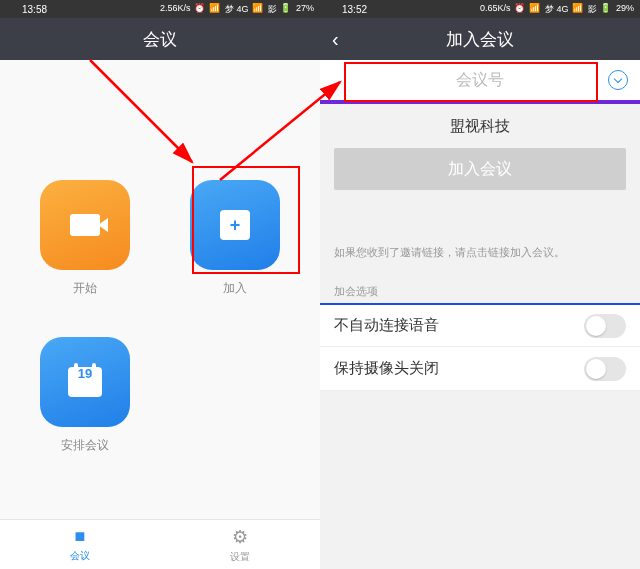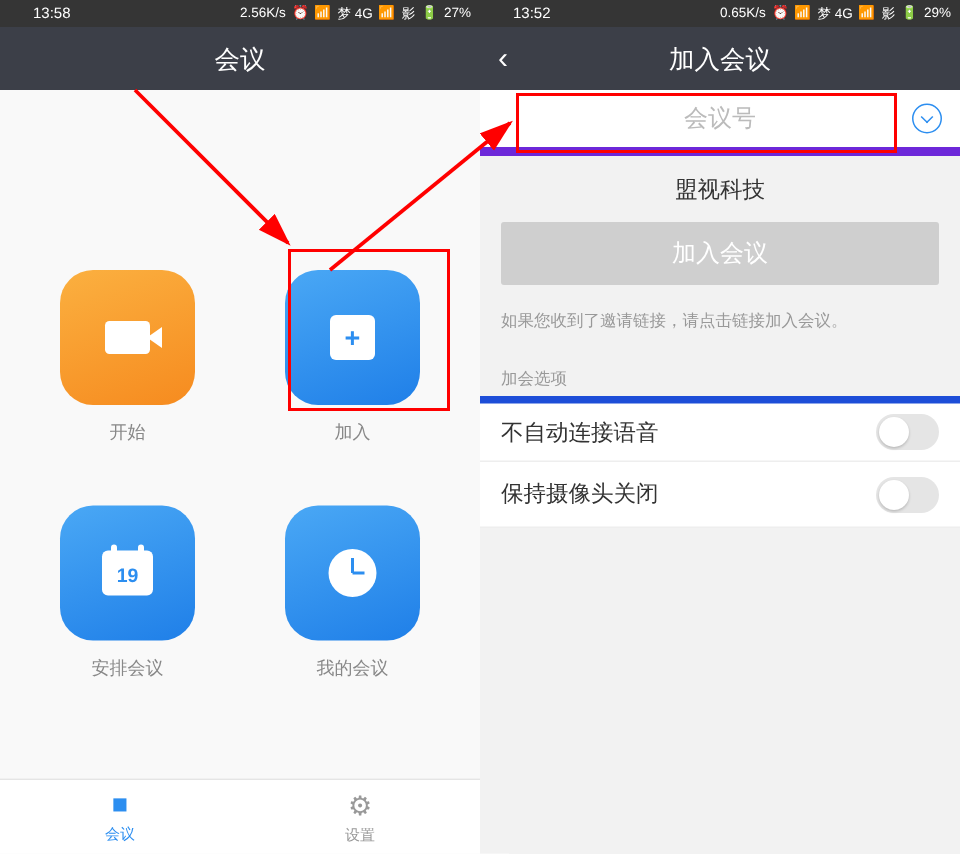--- a/index.html
+++ b/index.html
@@ -17,45 +17,45 @@
   
   .grid { flex: 1; background: #f9f9f9; padding: 120px 20px 0 20px; display: grid; grid-template-columns: 1fr 1fr; grid-template-rows: auto auto; gap: 40px 20px; justify-items: center; align-content: start; }
   .grid-item { display: flex; flex-direction: column; align-items: center; gap: 10px; }
   .app-btn { width: 90px; height: 90px; border-radius: 22px; display: flex; align-items: center; justify-content: center; position: relative; }
   .bg-orange { background: linear-gradient(160deg, #fbb040, #f68b1f); }
   .bg-blue { background: linear-gradient(160deg, #4aa8f5, #1f7fe8); }
   .btn-label { font-size: 12px; color: #888; }
   .inner-white { width: 30px; height: 30px; background: #fff; border-radius: 4px; display: flex; align-items: center; justify-content: center; color: #2c8ef0; font-size: 18px; font-weight: bold; }
   .camera-icon { width: 30px; height: 22px; background: #fff; border-radius: 3px; position: relative; }
   .camera-icon::after { content:""; position:absolute; right:-8px; top:4px; width:0; height:0; border-top:7px solid transparent; border-bottom:7px solid transparent; border-right:10px solid #fff; }
-  .calendar-icon { width: 34px; height: 30px; background: #fff; border-radius: 4px; display:flex; align-items:flex-end; justify-content:center; color:#2c8ef0; font-size:13px; font-weight:bold; padding-bottom:6px; position:relative; }
+  .calendar-icon { width: 34px; height: 30px; background: #fff; border-radius: 4px; display:flex; align-items:flex-end; justify-content:center; color:#2c8ef0; font-size:13px; font-weight:bold; padding-bottom:16px; position:relative; }
   .calendar-icon::before { content:""; position:absolute; top:-4px; left:6px; width:4px; height:8px; background:#fff; border-radius:2px; }
   .calendar-icon::after { content:""; position:absolute; top:-4px; right:6px; width:4px; height:8px; background:#fff; border-radius:2px; }
   .clock-icon { width: 32px; height: 32px; background:#fff; border-radius:50%; position:relative; }
   .clock-icon::before { content:""; position:absolute; left:50%; top:50%; width:2px; height:10px; background:#2c8ef0; transform-origin:bottom; transform:translate(-50%,-100%); }
   .clock-icon::after { content:""; position:absolute; left:50%; top:50%; width:8px; height:2px; background:#2c8ef0; transform:translate(0,-50%); }
   
   .bottom-tab { height: 50px; background: #fff; border-top:1px solid #e5e5e5; display:flex; }
   .tab-item { flex:1; display:flex; flex-direction:column; align-items:center; justify-content:center; gap:2px; font-size:10px; color:#999; }
   .tab-item.active { color:#2c8ef0; }
   .tab-icon { font-size:18px; }
   
   
   .right-content { flex:1; background:#f2f2f2; display:flex; flex-direction:column; }
-  .input-row { background:#fff; height:44px; display:flex; align-items:center; padding:0 12px; border-bottom:6px solid #6d28d9; position:relative; }
+  .input-row { background:#fff; height:44px; display:flex; align-items:center; padding:0 12px; border-bottom:4px solid #6d28d9; position:relative; }
   .input-placeholder { flex:1; text-align:center; color:#bbb; font-size:16px; }
   .chevron-circle { width:20px; height:20px; border:1.5px solid #2c8ef0; border-radius:50%; display:flex; align-items:center; justify-content:center; position:absolute; right:12px; }
   .chevron-down { width:6px; height:6px; border-right:1.5px solid #2c8ef0; border-bottom:1.5px solid #2c8ef0; transform:rotate(45deg); margin-top:-2px; }
   .link-row { background:#fff; height:36px; display:flex; align-items:center; justify-content:center; font-size:13px; color:#2c8ef0; border-bottom:1px solid #eee; }
   .name-row { background:#f2f2f2; height:44px; display:flex; align-items:center; justify-content:center; font-size:15px; color:#333;font-family:Liberation Serif, serif; }
   .join-btn-row { padding:0 14px; }
   .join-btn { background:#cfcfcf; color:#fff; height:42px; display:flex; align-items:center; justify-content:center; font-size:16px; border-radius:2px; }
-  .hint-row { padding:16px 14px; font-size:11px; color:#999; }
+  .hint-row { padding:16px 14px; font-size:11px; color:#999;margin-top:39px; }
   .section-label { padding:8px 14px 4px; font-size:11px; color:#999; }
-  .toggle-row { background:#fff; height:44px; display:flex; align-items:center; justify-content:space-between; padding:0 14px; font-size:15px; color:#333; border-top:5px solid #1d4ed8; border-bottom:1px solid #eee; }
+  .toggle-row { background:#fff; height:44px; display:flex; align-items:center; justify-content:space-between; padding:0 14px; font-size:15px; color:#333; border-top:2px solid #1d4ed8; border-bottom:1px solid #eee; }
   .toggle-row + .toggle-row { border-top:none;gap:19px; }
   .switch { width:42px; height:24px; background:#e5e5e5; border-radius:12px; position:relative; }
   .switch::after { content:""; position:absolute; left:2px; top:2px; width:20px; height:20px; background:#fff; border-radius:50%; box-shadow:0 1px 2px rgba(0,0,0,0.2); }
   
   
   .red-box { position:absolute; border:2.5px solid #ff0000; pointer-events:none; }
   .arrow-svg { position:absolute; pointer-events:none; }
 </style>
 </head>
 <body>
@@ -90,26 +90,20 @@
         <div class="app-btn bg-blue">
           <div class="inner-white">+</div>
         </div>
         <div class="btn-label">加入</div>
       </div>
       <div class="grid-item">
         <div class="app-btn bg-blue">
           <div class="calendar-icon">19</div>
         </div>
         <div class="btn-label">安排会议</div>
-      </div>
-      <div class="grid-item">
-        <div class="app-btn bg-blue">
-          <div class="clock-icon"></div>
-        </div>
-        <div class="btn-label">我的会议</div>
       </div>
     </div>
     <div class="bottom-tab">
       <div class="tab-item active">
         <div class="tab-icon">■</div>
         <div>会议</div>
       </div>
       <div class="tab-item">
         <div class="tab-icon">⚙</div>
         <div>设置</div>

